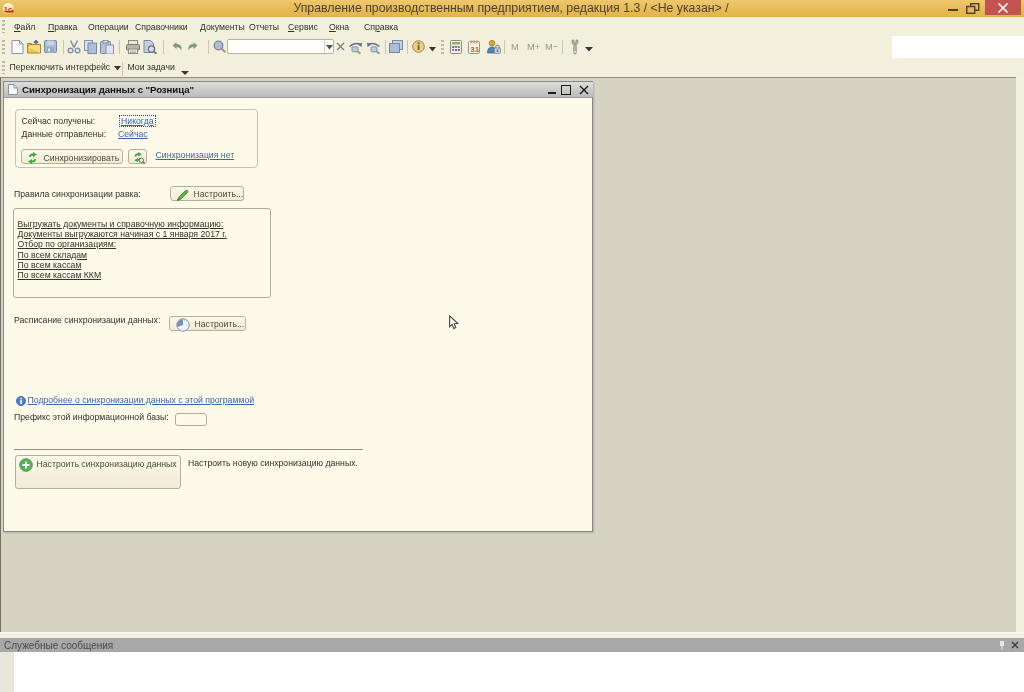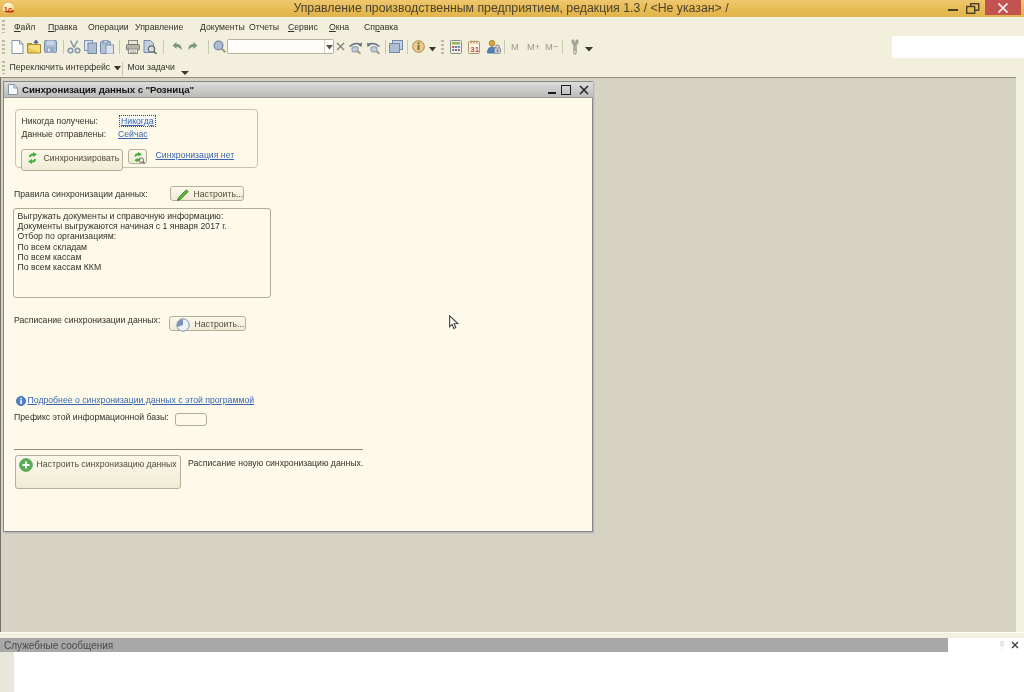--- a/index.html
+++ b/index.html
@@ -31,26 +31,26 @@
 #childwin { left:3px; top:81px; width:590px; height:451px; border:1px solid #87878a;
   background:#fdfae9; box-shadow:1px 1px 0 #babab5, 2px 2px 0 #c8c8c2; }
 #ctitle { left:0; top:0; width:589px; height:16px;
   background:linear-gradient(#dddddb,#bbbbb9); border-bottom:1px solid #9a9a96; }
 #ctitle .txt { position:absolute; left:18px; top:1.5px; font-weight:bold; font-size:9.7px; color:#141414; letter-spacing:-0.1px; }
 
 .link { color:#3a65ae; text-decoration:underline; }
 .lbl { color:#33312a; }
 .gbox { position:absolute; border:1px solid #c8c3ad; border-radius:4px; }
 .tarea { position:absolute; border:1px solid #b1ac98; border-radius:3px; background:#fdfae9;
-  color:#33312a; padding:2px 4px; line-height:10.35px; }
+  color:#33312a; padding:10px 4px; line-height:10.35px;text-decoration:underline; }
 .btn { position:absolute; border:1px solid #b4b09a; border-radius:3px;
   background:linear-gradient(#fcf9ea,#f0ebd4); color:#504d3c; }
 
 #gapstrip { left:0; top:632px; width:1024px; height:6px; background:#f2f0df; border-top:1px solid #fcfbf4; }
-#msgbar { left:0; top:638px; width:948px; height:13.5px; background:#a8a8a9; color:#4a4a4a; }
+#msgbar { left:0; top:638px; width:1024px; height:13.5px; background:#a8a8a9; color:#4a4a4a; }
 #msgcontent { left:0; top:651.5px; width:1024px; height:41px; background:#fff; }
 #msgleft { left:0; top:651.5px; width:14px; height:41px; background:#e9e7d9; }
 </style>
 </head>
 <body>
 <div class="abs" id="titlebar">
   <div class="abs" id="titletext">Управление производственным предприятием, редакция 1.3 / &lt;Не указан&gt; /</div>
   <svg class="abs" style="left:2px;top:2px" width="13" height="13" viewBox="0 0 13 13">
     <defs>
         <linearGradient id="lg" x1="0" y1="0" x2="0.4" y2="1">
@@ -72,21 +72,21 @@
   <svg class="abs" style="left:997px;top:3px" width="12" height="10" viewBox="0 0 12 10">
     <path d="M1.5 0.5 L10.5 9.5 M10.5 0.5 L1.5 9.5" stroke="#fdf5ef" stroke-width="1.7"></path>
   </svg>
 </div>
 
 <div class="abs" id="menubar">
   <div class="grip" style="left:2px;top:3px;height:13px"></div>
   <div class="menuitem" style="left:14px"><u>Ф</u>айл</div>
   <div class="menuitem" style="left:48px"><u>П</u>равка</div>
   <div class="menuitem" style="left:88px">Операции</div>
-  <div class="menuitem" style="left:135px">Управление</div>
+  <div class="menuitem" style="left:135px">Справочники</div>
   <div class="menuitem" style="left:200px">Документы</div>
   <div class="menuitem" style="left:249px">Отчеты</div>
   <div class="menuitem" style="left:288px"><u>С</u>ервис</div>
   <div class="menuitem" style="left:329px"><u>О</u>кна</div>
   <div class="menuitem" style="left:364px">Сп<u>р</u>авка</div>
 </div>
 
 <div class="abs" id="toolbar1">
   <div class="grip" style="left:2px;top:4px;height:14px"></div>
   <svg class="ticon" style="left:11px" width="13" height="14" viewBox="0 0 13 14">
@@ -242,42 +242,42 @@
     </svg>
     <span class="txt">Синхронизация данных с "Розница"</span>
     <div class="abs" style="left:544px;top:10px;width:8px;height:2px;background:#1c1c1c"></div>
     <div class="abs" style="left:557px;top:3px;width:10px;height:10px;border:1.5px solid #1c1c1c"></div>
     <svg class="abs" style="left:575px;top:3px" width="10" height="10" viewBox="0 0 10 10">
       <path d="M1 1 L9 9 M9 1 L1 9" stroke="#1c1c1c" stroke-width="1.4"></path>
     </svg>
   </div>
 
   <div class="gbox" style="left:10.5px;top:26.5px;width:243px;height:59px"></div>
-  <span class="abs lbl" style="left:17.5px;top:34px">Никогда получены:</span>
+  <span class="abs lbl" style="left:17.5px;top:34px">Сейчас получены:</span>
   <span class="abs link" style="left:116px;top:34px;outline:1px dotted #444;background:#f7faf9;padding:0 1px">Никогда</span>
   <span class="abs lbl" style="left:17.5px;top:46.5px">Данные отправлены:</span>
   <span class="abs link" style="left:114px;top:46.5px">Сейчас</span>
-  <div class="btn" style="left:16.5px;top:67px;width:102px;height:22px">
+  <div class="btn" style="left:16.5px;top:67px;width:102px;height:15px">
     <span class="abs" style="left:22px;top:3px">Синхронизировать</span>
     <svg class="abs" style="left:4px;top:2px" width="13" height="12" viewBox="0 0 13 12">
       <path d="M3 5 Q3 1.5 7 1.5 L7 0 L11 2.5 L7 5 L7 3.5 Q5 3.5 4.8 5 Z" fill="#3fae3f"></path>
       <path d="M10 7 Q10 10.5 6 10.5 L6 12 L2 9.5 L6 7 L6 8.5 Q8 8.5 8.2 7 Z" fill="#3fae3f"></path>
     </svg>
   </div>
   <div class="btn" style="left:124px;top:67px;width:19px;height:15px">
     <svg class="abs" style="left:3px;top:2px" width="13" height="12" viewBox="0 0 13 12">
       <path d="M2.5 4.5 Q2.5 1.2 6.2 1.2 L6.2 0 L10 2.2 L6.2 4.5 L6.2 3.2 Q4.4 3.2 4.2 4.5 Z" fill="#3fae3f"></path>
       <path d="M9 6 Q9 9 5.8 9 L5.8 10.3 L2.2 8.2 L5.8 6 L5.8 7.2 Q7.3 7.2 7.5 6 Z" fill="#3fae3f"></path>
       <circle cx="9.3" cy="8.2" r="2.2" fill="#fdfae9" fill-opacity="0.5" stroke="#6c6c66" stroke-width="1"></circle>
       <path d="M10.9 9.8 l1.8 1.8" stroke="#6c6c66" stroke-width="1.3"></path>
     </svg>
   </div>
   <span class="abs link" style="left:151.5px;top:68px">Синхронизация нет</span>
 
-  <span class="abs lbl" style="left:10px;top:107px">Правила синхронизации данных:</span>
+  <span class="abs lbl" style="left:10px;top:107px">Правила синхронизации равка:</span>
   <div class="btn" style="left:165.5px;top:104px;width:74.5px;height:15px">
     <span class="abs" style="left:23px;top:2px">Настроить...</span>
     <svg class="abs" style="left:5px;top:2px" width="13" height="12" viewBox="0 0 13 12">
       <path d="M4.5 10.5 L1.5 11.5 L2.5 8.5 L9.5 1.5 Q10.5 0.5 11.5 1.5 Q12.5 2.5 11.5 3.5 L4.5 10.5 Z" fill="#5bb53c" stroke="#3e8a26" stroke-width="0.8"></path>
       <path d="M2.5 8.5 L4.5 10.5" stroke="#3e8a26" stroke-width="0.6"></path>
       <path d="M1.5 11.5 L2 10 L3 11 Z" fill="#3a3a32"></path>
     </svg>
   </div>
   <div class="tarea" style="left:8.5px;top:125.5px;width:258.5px;height:90px">
 Выгружать документы и справочную информацию:<br>
@@ -307,21 +307,21 @@
 
   <div class="abs" style="left:10px;top:367px;width:349px;height:1px;background:#908d7f"></div>
   <div class="btn" style="left:10.5px;top:373px;width:166px;height:34px">
     <span class="abs" style="left:21px;top:3px;white-space:nowrap">Настроить синхронизацию данных</span>
     <svg class="abs" style="left:3px;top:2px" width="14" height="14" viewBox="0 0 14 14">
       <circle cx="7" cy="7" r="6.3" fill="#55b055" stroke="#3c8a3c" stroke-width="1"></circle>
       <circle cx="7" cy="7" r="6.3" fill="none" stroke="#fff" stroke-width="0.5" stroke-opacity="0.4"></circle>
       <path d="M7 3.5 V10.5 M3.5 7 H10.5" stroke="#fff" stroke-width="1.8"></path>
     </svg>
   </div>
-  <span class="abs lbl" style="left:184px;top:376px;white-space:nowrap">Расписание новую синхронизацию данных.</span>
+  <span class="abs lbl" style="left:184px;top:376px;white-space:nowrap">Настроить новую синхронизацию данных.</span>
 </div>
 
 <div class="abs" id="gapstrip"></div>
 <div class="abs" id="msgbar">
   <span style="position:absolute;left:4px;top:2px;font-size:10px">Служебные сообщения</span>
   <svg class="abs" style="left:999px;top:3px" width="6" height="9" viewBox="0 0 6 9">
       <rect x="1" y="0" width="4" height="5" fill="#e8e8e8"></rect>
       <rect x="2.5" y="5" width="1" height="4" fill="#e8e8e8"></rect>
     </svg>
   <svg class="abs" style="left:1011px;top:3px" width="8" height="8" viewBox="0 0 8 8">

